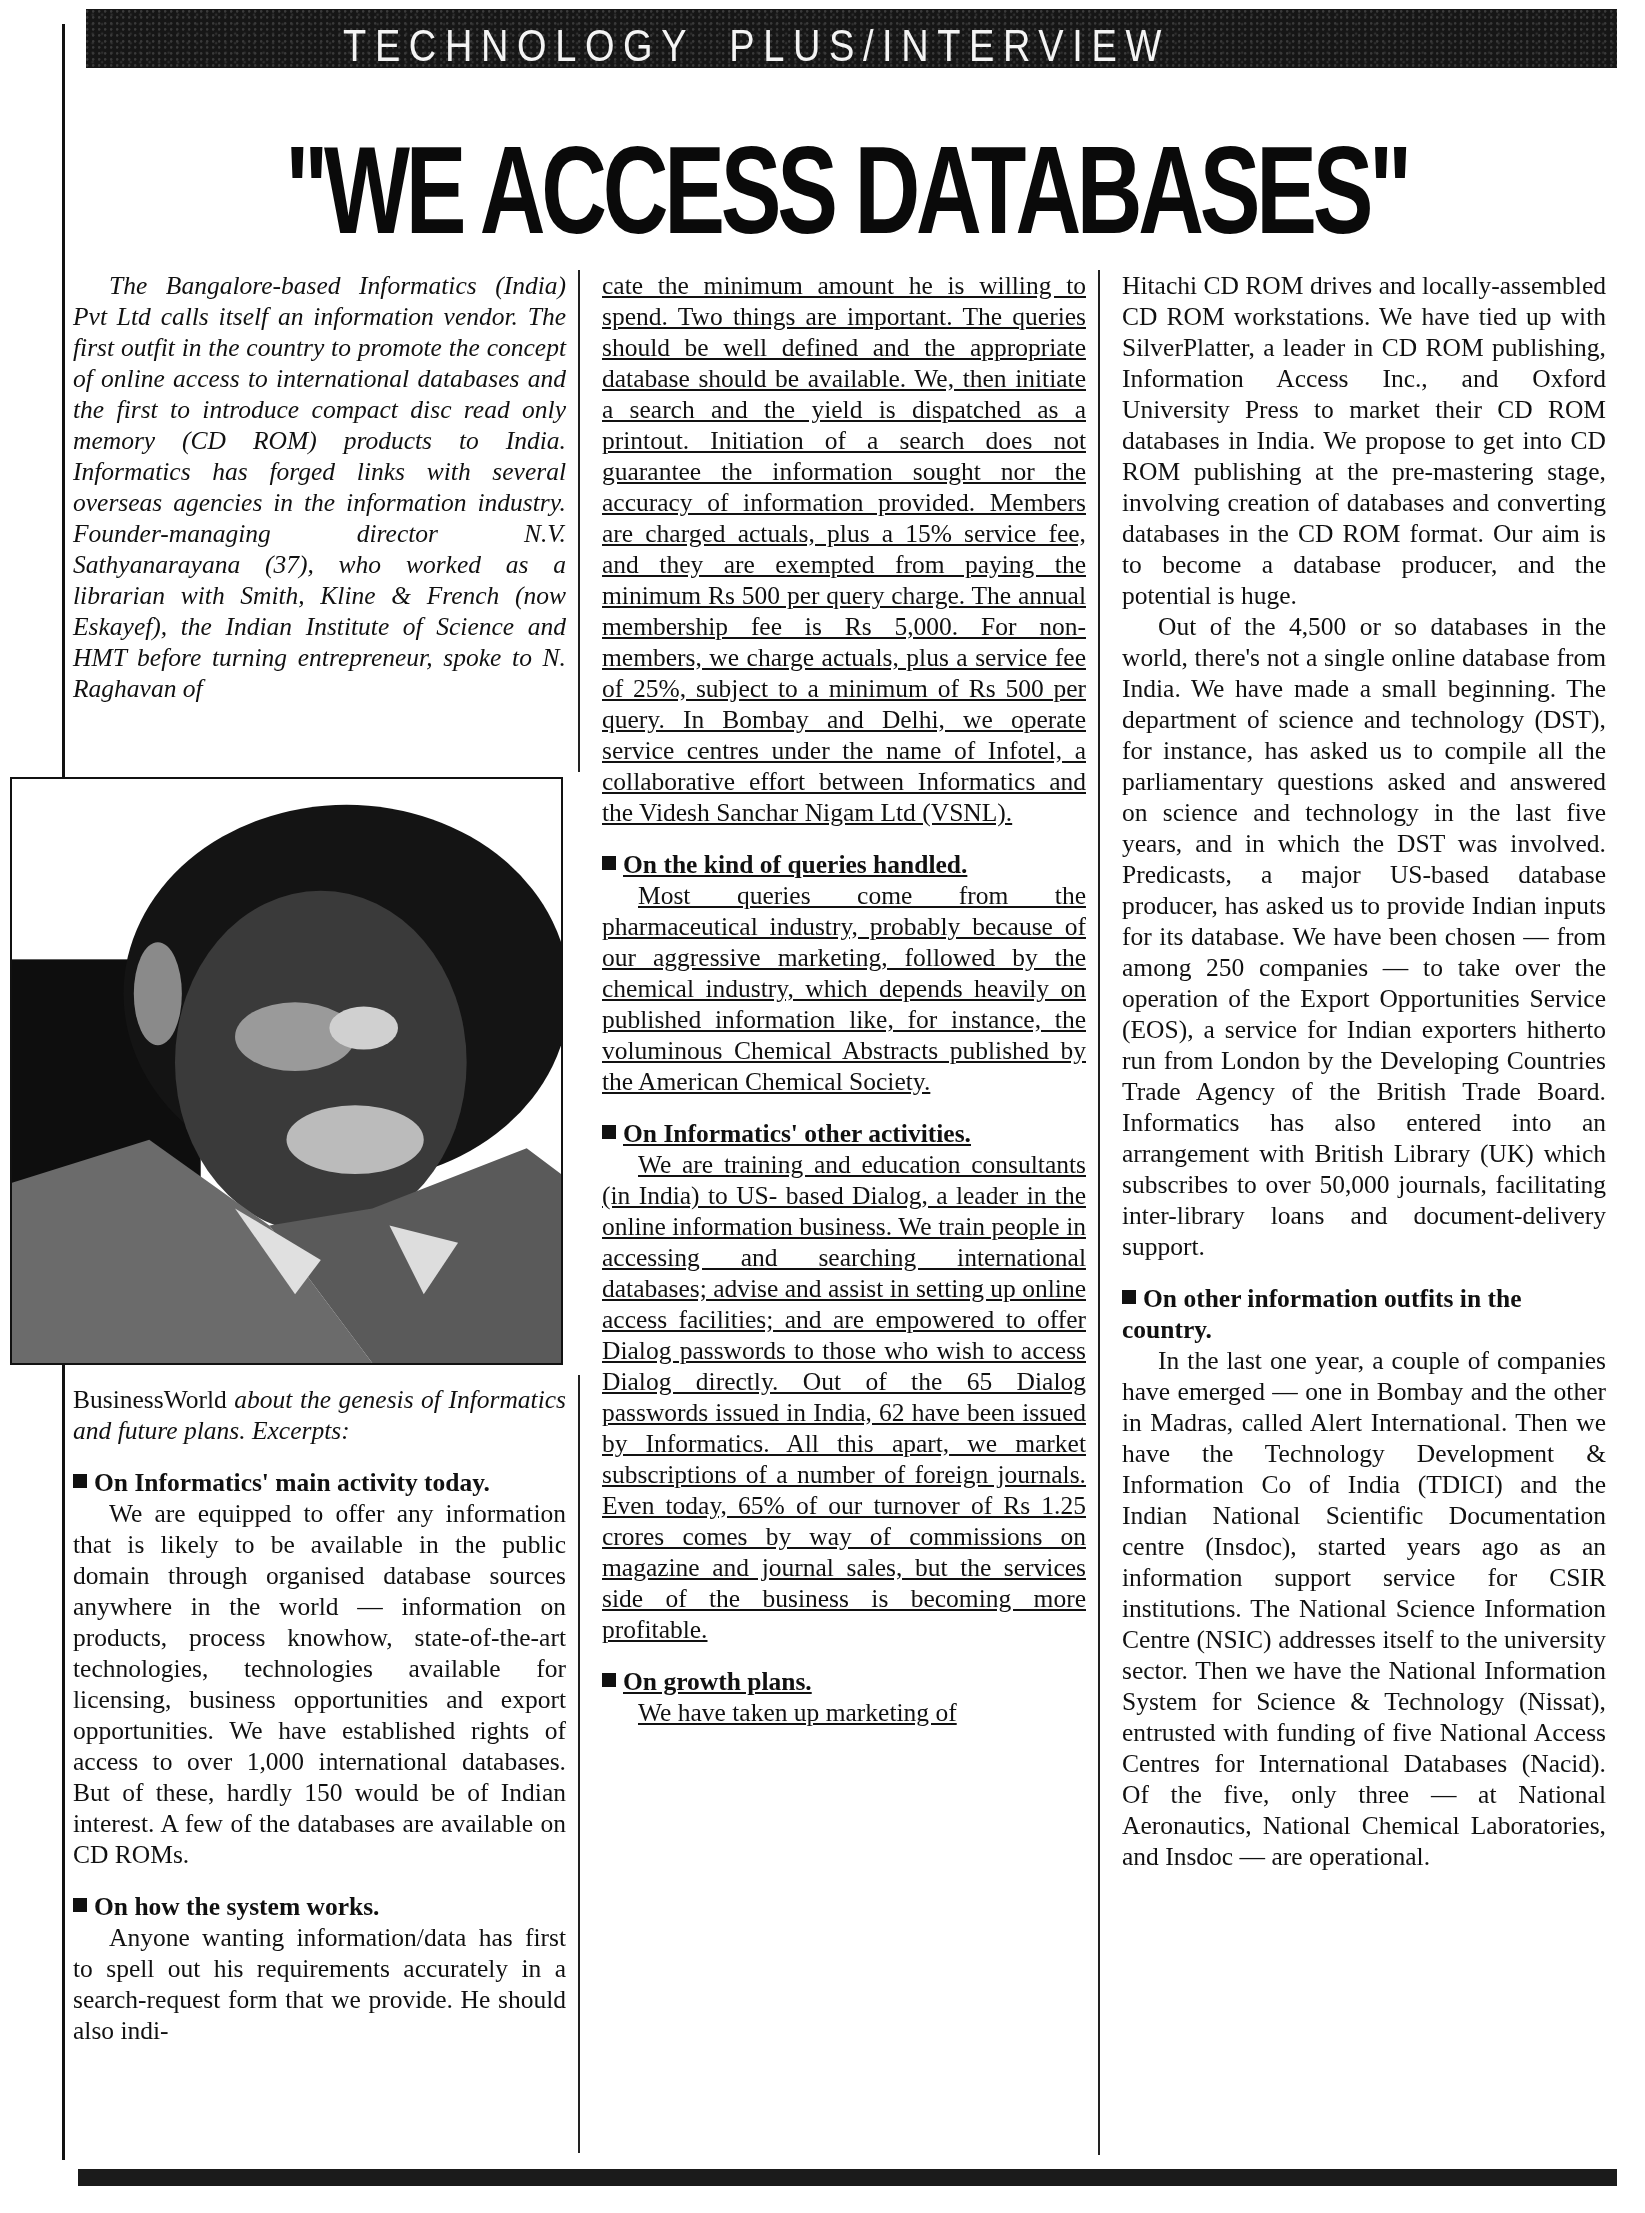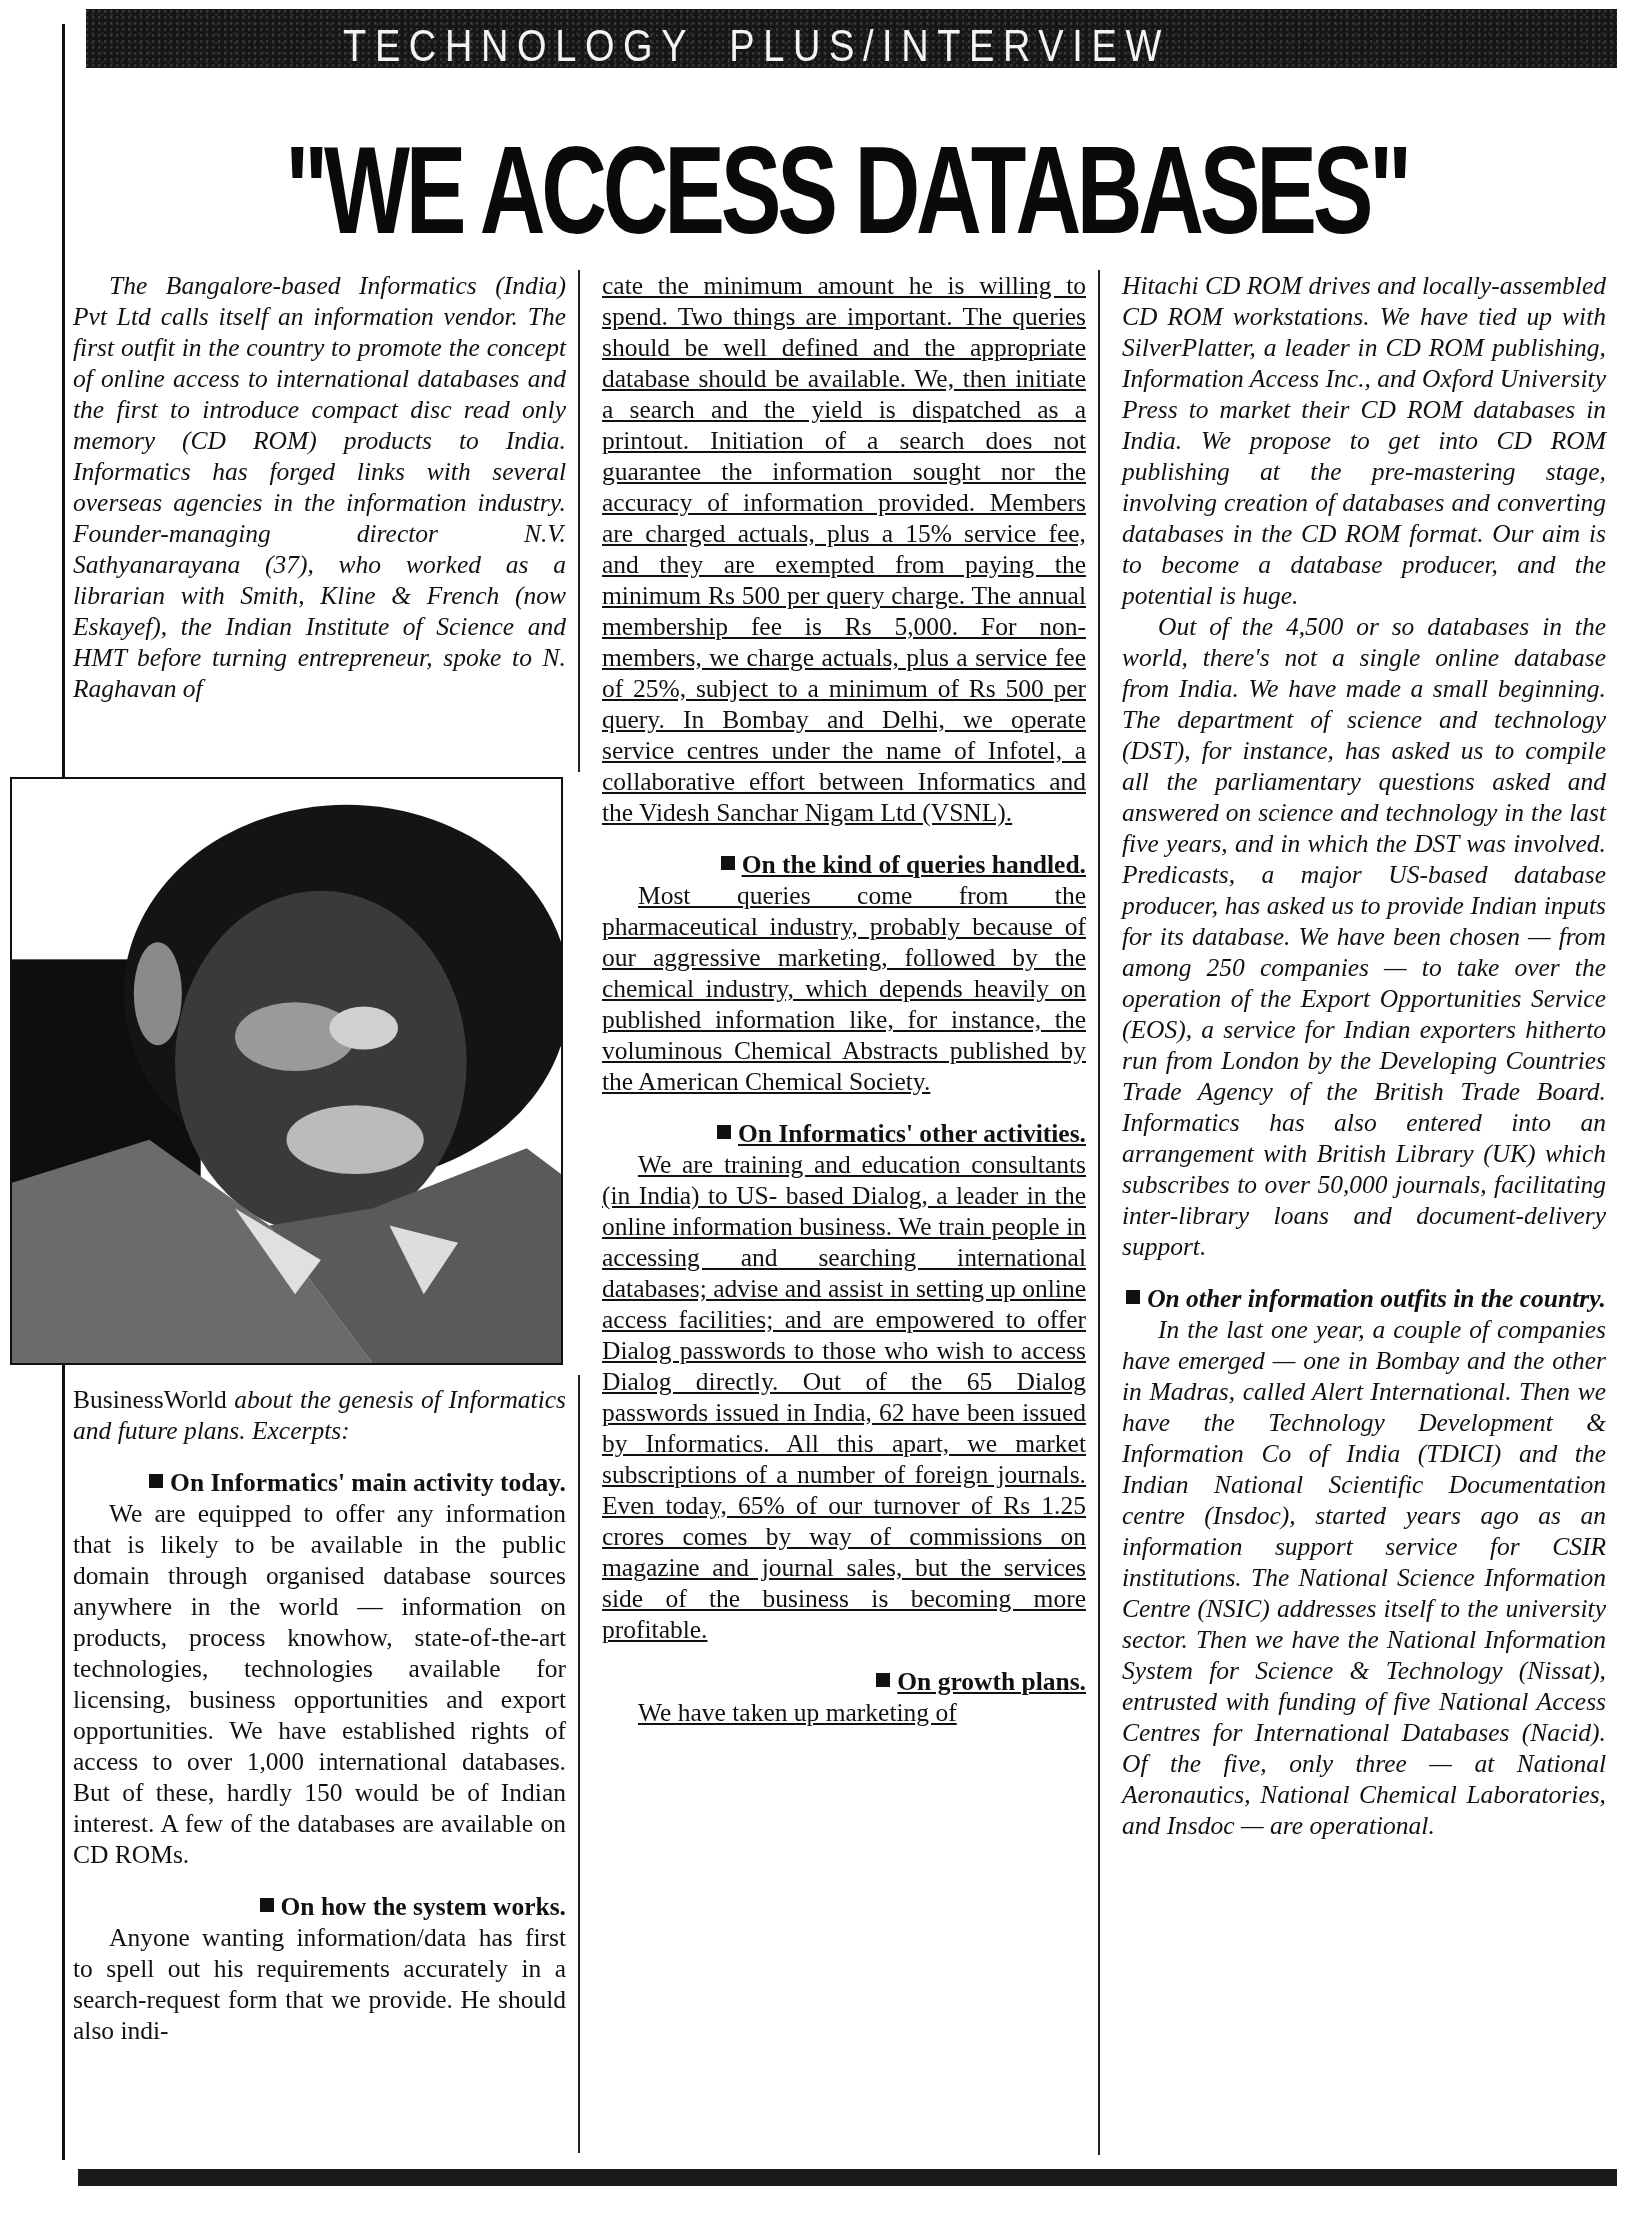--- a/index.html
+++ b/index.html
@@ -30,33 +30,33 @@
   .headline h1 {
     font-family: "Liberation Sans", sans-serif; font-weight: 700;
     font-size: 111px; letter-spacing: -5.2px; color: #0a0a0a;
     transform: scaleX(0.82) scaleY(1.12);
     white-space: nowrap;
   }
 
   .col { position: absolute; top: 270px; font-size: 25.5px; line-height: 31px; text-align: justify; }
   .col1 { left: 73px; width: 493px; }
   .col2 { left: 602px; width: 484px; top: 270px; text-decoration: underline; }
-  .col3 { left: 1122px; width: 484px; top: 270px; font-style: italic; }
+  .col3 { left: 1122px; width: 484px; top: 270px; }
 
   .col-rule { position: absolute; width: 1.7px; background: #222; }
   .rule-a { left: 578px; top: 270px; height: 502px; }
   .rule-a2 { left: 578px; top: 1375px; height: 778px; }
   .rule-b { left: 1098px; top: 270px; height: 1885px; }
 
   .intro { font-style: italic; }
   .intro p { text-indent: 36px; }
   .intro-cont { margin-top: 0; font-family: Liberation Serif, serif; }
   .intro-cont .bw { font-style: normal; }
 
-  .subhead { font-weight: 700; margin-top: 21px; text-align: right; }
+  .subhead { font-weight: 700; margin-top: 21px; text-align: left; }
   .subhead .bullet { display: inline-block; width: 14px; height: 14px; background: #111; margin-right: 7px; vertical-align: 2.6px; }
   .para { text-indent: 36px; }
   .first-para { text-indent: 0; }
 
   .photo {
     position: absolute; left: 10.4px; top: 777px; width: 553px; height: 588px;
     border: 2.6px solid #111; overflow: hidden; background: #fff;
   }
   .photo svg { display: block; width: 100%; height: 100%; }
 

